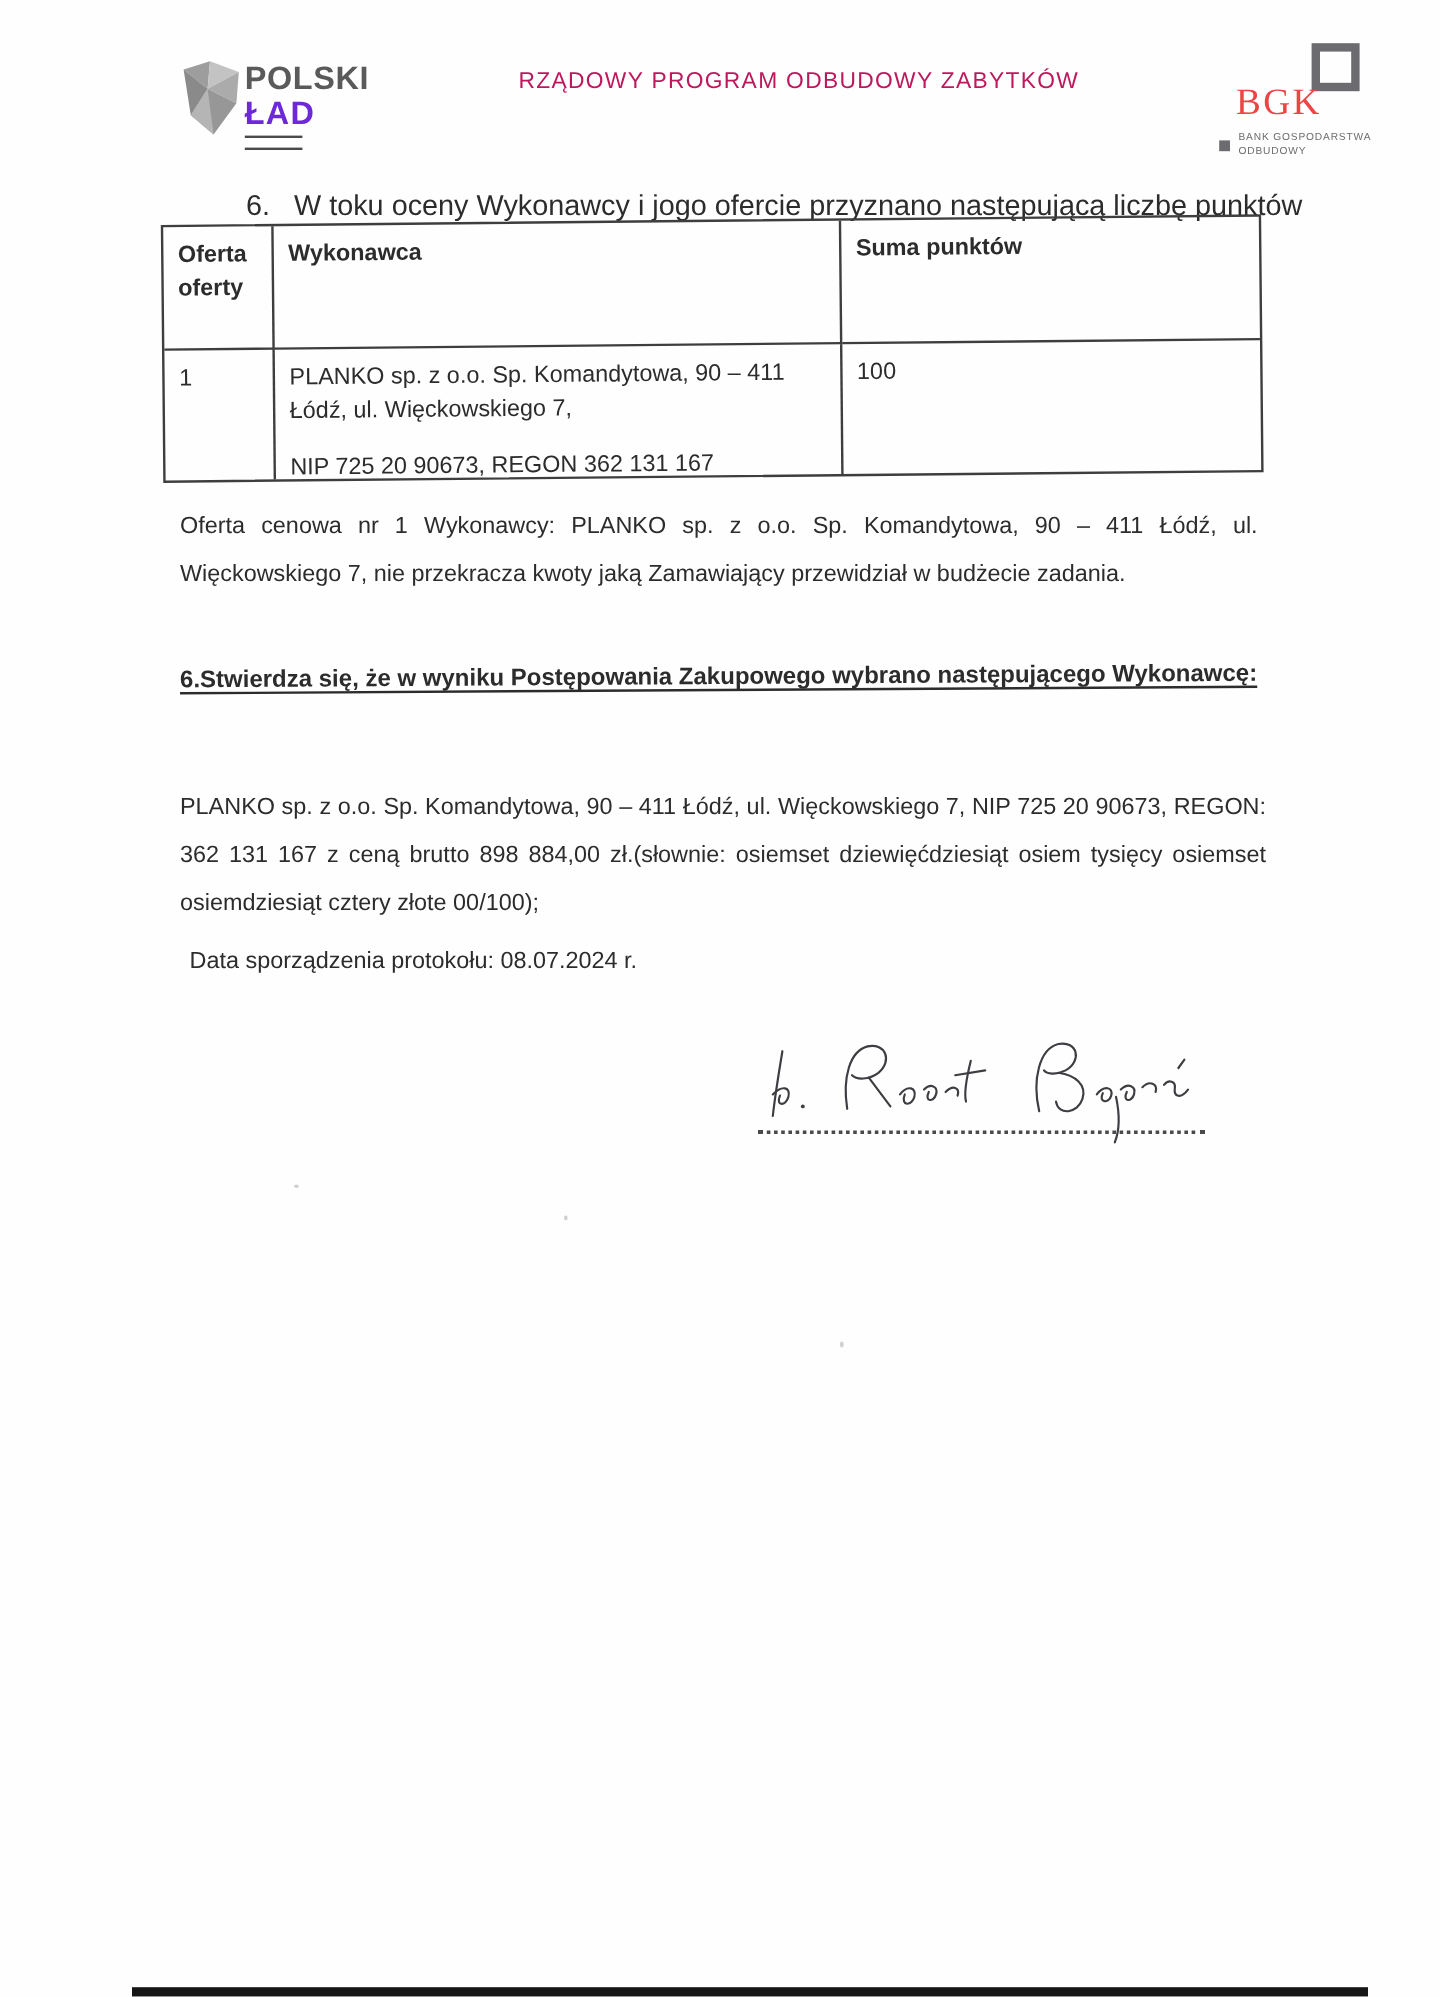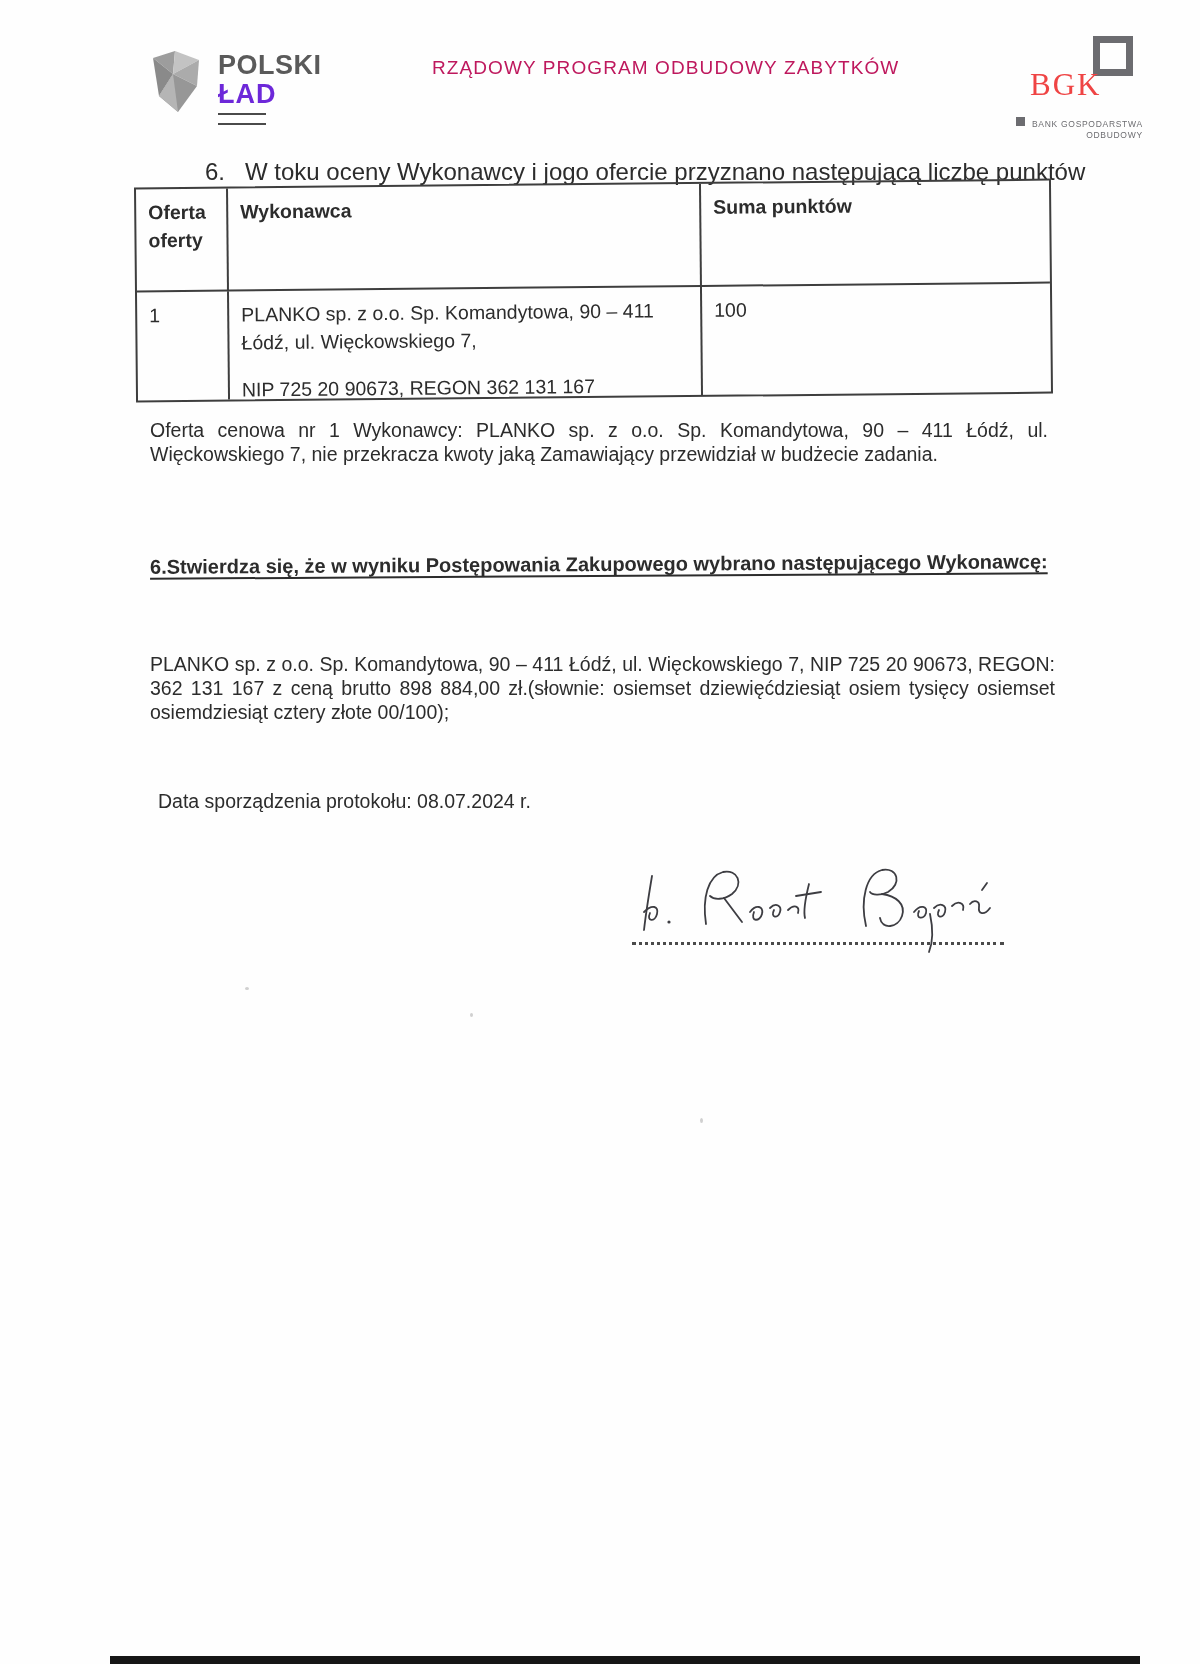--- a/index.html
+++ b/index.html
@@ -17,21 +17,21 @@
     color: #2c2c2c;
     overflow: hidden;
   }
   
   .polski-lad {
     position: absolute;
     left: 150px;
     top: 50px;
     display: flex;
     align-items: flex-start;
-    gap: 16px;
+    gap: 2px;
   }
   .pl-shield { display: block; }
   .pl-text { padding-top: 2px; line-height: 1; }
   .pl-line1 {
     font-size: 27px;
     font-weight: 700;
     color: #5a5a5a;
     letter-spacing: 0.5px;
   }
   .pl-line2 {
@@ -78,27 +78,26 @@
     top: 33px;
     font-family: "Liberation Serif", serif;
     font-size: 31px;
     letter-spacing: 2px;
     color: #ef4444;
     line-height: 1;
   }
   .bgk-sub {
     position: absolute;
     left: 24px;
-    top: 83px;
+    top: 73px;
     font-size: 8.5px;
     letter-spacing: 0.7px;
     color: #6c6c70;
     line-height: 1.35;
     white-space: nowrap;
-    text-align: right;
   }
   .bgk-dot {
     position: absolute;
     left: 8px;
     top: 81px;
     width: 9px;
     height: 9px;
     background: #6c6c70;
   }
   
@@ -136,21 +135,21 @@
     font-weight: 700;
     height: 83px;
     border-bottom: 2px solid #3e3e3e;
   }
   .score-table .data-row .cell { height: 90px; }
   .nip-line { margin-top: 18px; }
   
   .para {
     position: absolute;
     font-size: 19.5px;
-    line-height: 24px;
+    line-height: 40px;
     text-align: justify;
   }
   .para-oferta { left: 150px; top: 418px; width: 898px; }
   .heading-bold {
     position: absolute;
     left: 150px;
     top: 548px;
     width: 905px;
     font-size: 20px;
     font-weight: 700;

